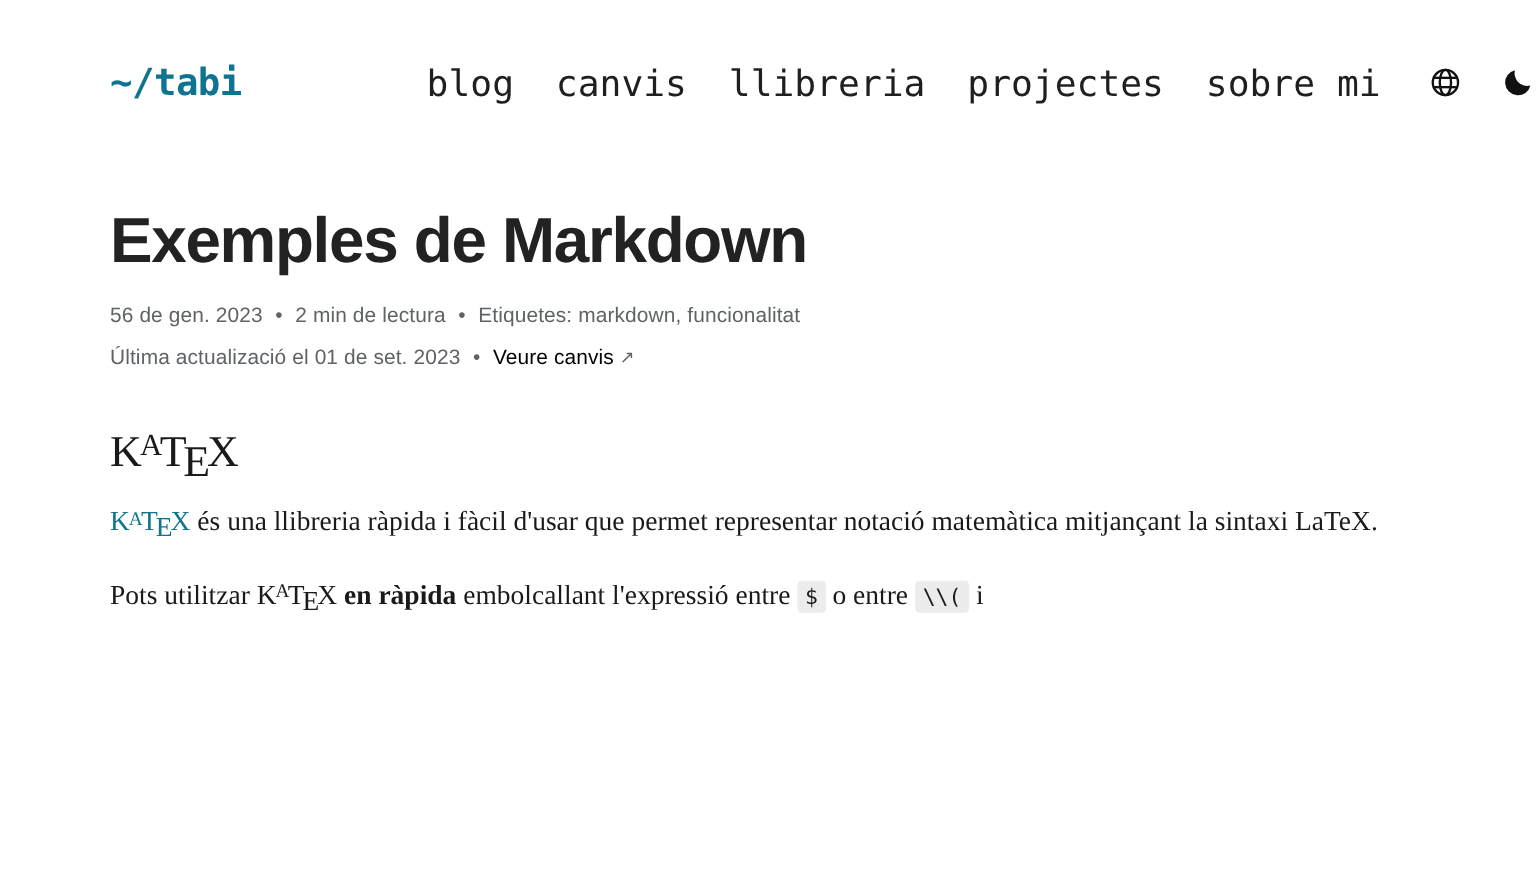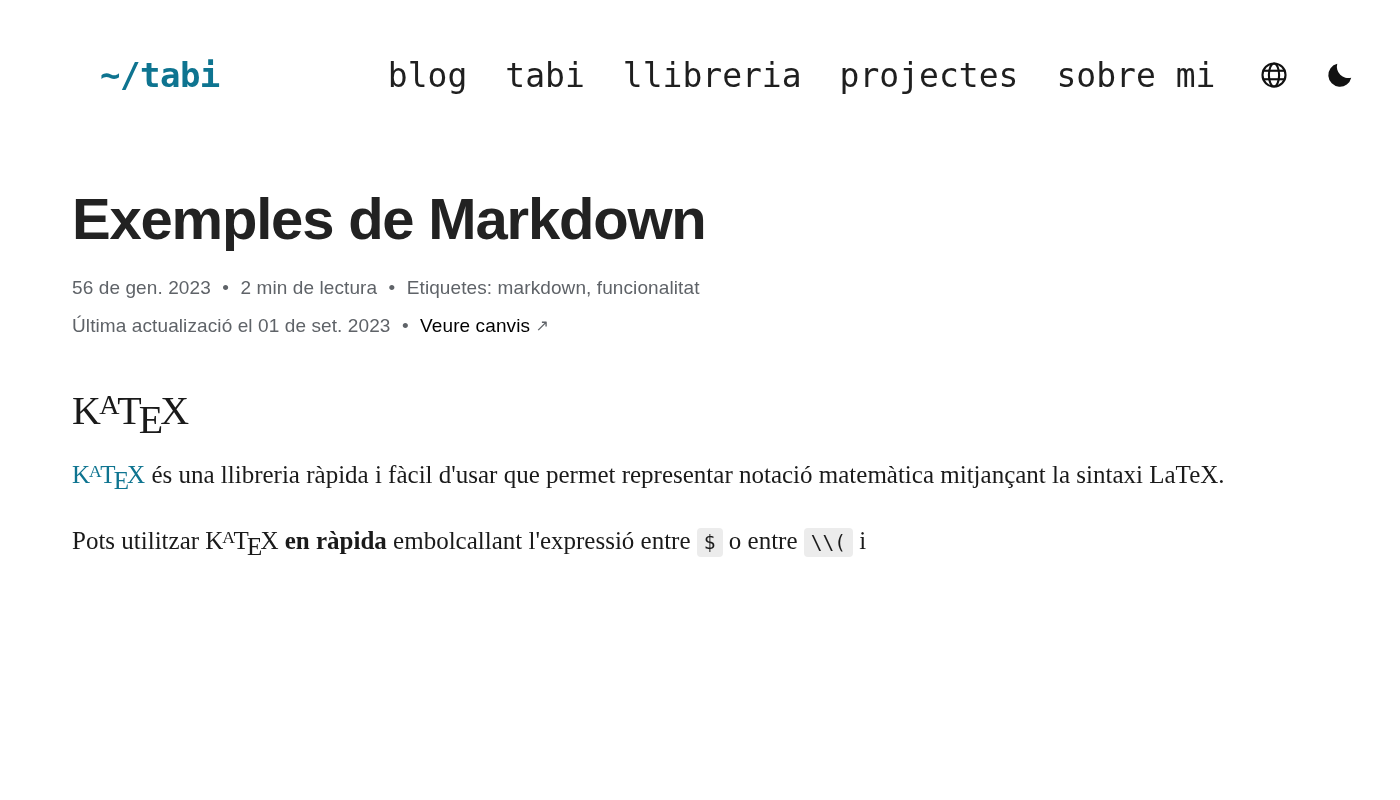--- a/index.html
+++ b/index.html
@@ -63,21 +63,21 @@
     border: none;
     padding: 0;
     cursor: pointer;
     line-height: 0;
     color: #111;
   }
   .icon-btn svg { display: block; }
 
   
   .article {
-    padding: 0 72px;
+    padding: 0 100px;
     margin-top: 78px;
   }
   .post-title {
     font-family: "Liberation Sans", sans-serif;
     font-size: 58px;
     font-weight: 700;
     letter-spacing: -1.2px;
     color: #222222;
     margin: 0 0 26px 0;
     line-height: 1.08;
@@ -156,21 +156,21 @@
 </head>
 <body>
 
 <div class="page">
 
   <header class="site-header">
     <a class="brand" href="#">~/tabi</a>
 
     <nav class="nav">
       <a href="#">blog</a>
-      <a href="#">tabi</a>
+      <a href="#">canvis</a>
       <a href="#">llibreria</a>
       <a href="#">projectes</a>
       <a href="#">sobre mi</a>
     </nav>
 
     <div class="nav-icons">
       <button class="icon-btn" aria-label="language">
         <svg width="30" height="30" viewBox="0 0 24 24" fill="none" stroke="currentColor" stroke-width="1.7">
           <circle cx="12" cy="12" r="9.2"></circle>
           <ellipse cx="12" cy="12" rx="4.1" ry="9.2"></ellipse>

